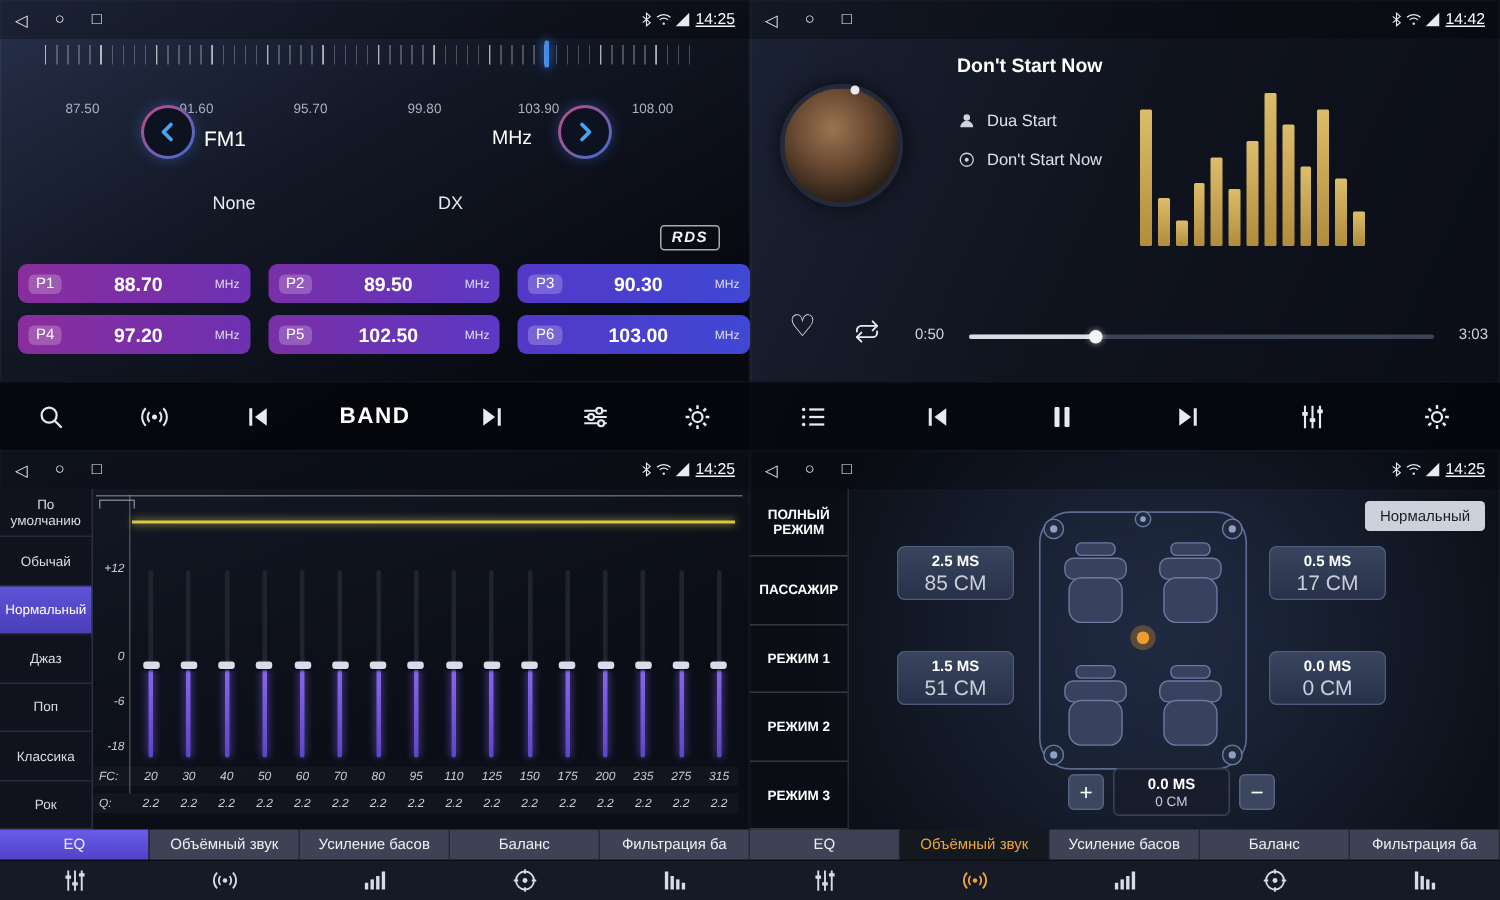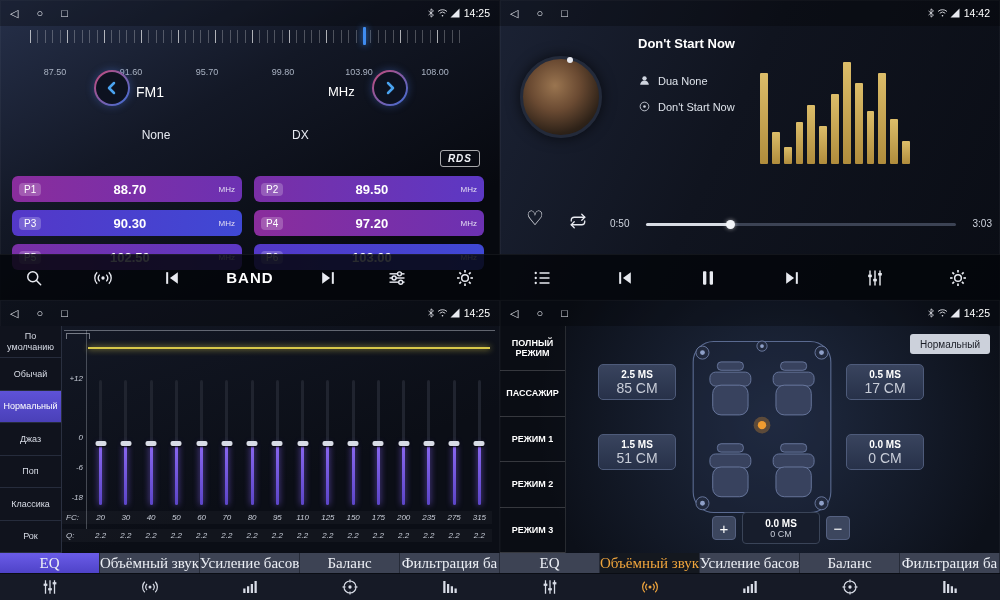--- a/index.html
+++ b/index.html
@@ -9,21 +9,21 @@
   #q-radio  { left:0;   top:0;   background:linear-gradient(150deg,#26304a 0%,#131826 38%,#07090f 80%); }
   #q-player { left:500px; top:0; background:linear-gradient(115deg,#1b2234 0%,#10141f 45%,#0a0d15 100%); }
   #q-eq     { left:0;   top:300px; background:linear-gradient(160deg,#141927 0%,#0b0e16 60%); }
   #q-stage  { left:500px; top:300px; background:radial-gradient(circle at 55% 40%, #202b42 0%, #0c1019 72%); }
 
   
   .statusbar { position:absolute; left:0; right:0; top:0; height:26px; display:flex; align-items:center;
     justify-content:space-between; padding:0 10px; background:rgba(0,0,0,0.28); color:#eef1f6; }
   .sb-nav { display:flex; gap:18px; font-size:11px; color:#e8ebf2; }
   .sb-nav span { cursor:default; }
-  .sb-tray { display:flex; gap:0; }
+  .sb-tray { display:flex; gap:0;text-decoration:underline; }
   .sb-time { font-size:10.5px; color:#fff; margin-left:3px; }
 
   
   .ruler { position:absolute; left:30px; right:40px; top:30px; height:13px;
     background:
       repeating-linear-gradient(90deg, rgba(255,255,255,0.55) 0 1px, transparent 1px 37px),
       repeating-linear-gradient(90deg, rgba(255,255,255,0.25) 0 1px, transparent 1px 7.4px); }
   .freq-marker { position:absolute; left:363px; top:27px; width:3px; height:18px; background:#3f8cf0;
     box-shadow:0 0 7px #3f8cf0; border-radius:1px; }
   .ruler-labels { position:absolute; left:30px; right:40px; top:45px; display:flex; justify-content:space-between;
@@ -34,22 +34,22 @@
     display:flex; align-items:center; justify-content:center; box-shadow:0 0 9px rgba(80,130,240,0.35); cursor:pointer; }
   #tune-down { left:94px; top:70px; } #tune-up { left:372px; top:70px; }
   .band-label { position:absolute; left:136px; top:84px; font-size:14px; color:#fff; }
   .freq-big { position:absolute; left:186px; top:68px; width:134px; text-align:center; font-size:30px;
     font-weight:bold; color:#fff; letter-spacing:1px; }
   .freq-unit { position:absolute; left:328px; top:84px; font-size:13px; color:#fff; }
   .none-label { position:absolute; left:128px; top:128px; width:56px; text-align:center; font-size:12px; color:#e6e9f0; }
   .dx-label { position:absolute; left:292px; top:128px; font-size:12px; color:#e6e9f0; }
   .rds-badge { position:absolute; right:20px; top:150px; font-size:10px; font-weight:bold; font-style:italic;
     color:#f2f4f8; border:1px solid rgba(255,255,255,0.65); border-radius:3px; padding:2px 7px; letter-spacing:1px; }
-  .presets { position:absolute; left:12px; right:16px; top:176px; display:grid;
-    grid-template-columns:repeat(2,1fr); gap:8px 12px; }
+  .presets { position:absolute; left:12px; right:0; top:176px; display:grid;
+    grid-template-columns:repeat(3,1fr); gap:8px 12px; }
   .preset { height:26px; border-radius:6px; display:flex; align-items:center; gap:5px; padding:0 7px; cursor:pointer; }
   .preset.c1 { background:linear-gradient(90deg,#8a2d9c,#6c31b2); }
   .preset.c2 { background:linear-gradient(90deg,#7a2fa6,#5c38c4); }
   .preset.c3 { background:linear-gradient(90deg,#5438c8,#3f48d4); }
   .p-id { background:rgba(255,255,255,0.22); border-radius:4px; font-size:10px; padding:1px 5px; color:#fff; }
   .p-freq { font-size:13px; font-weight:bold; color:#fff; flex:1; text-align:center; }
   .p-unit { font-size:8px; color:#e2dcf2; }
 
   
   .toolbar { position:absolute; left:0; right:0; bottom:0; height:46px; background:rgba(4,6,11,0.85);
@@ -97,22 +97,22 @@
     background:#d8dce6; border-radius:2px; box-shadow:0 1px 2px #000; }
   .fc-row, .q-row { position:absolute; left:0; right:8px; display:flex; font-size:8px; color:#c8cdd8;
     background:rgba(255,255,255,0.03); padding:2px 0; }
   .fc-row { top:185px;justify-content:center; } .q-row { top:203px; }
   .row-label { width:26px; padding-left:4px; }
   .cell { flex:1; text-align:center; }
 
   
   .tabbar { position:absolute; left:0; right:0; bottom:0; height:47px; }
   .tab-labels { display:flex; height:20px; }
-  .tab-label { flex:1; display:flex; align-items:center; justify-content:center; font-size:15px; color:#eceff5;
-    background:#3d4354; border-right:1px solid #262b38; white-space:nowrap; overflow:hidden; cursor:pointer;font-family:Liberation Serif, serif; }
+  .tab-label { flex:1; display:flex; align-items:center; justify-content:center; font-size:10px; color:#eceff5;
+    background:#3d4354; border-right:1px solid #262b38; white-space:nowrap; overflow:hidden; cursor:pointer; }
   .tab-label.active-purple { background:linear-gradient(180deg,#6a5ce8,#4f43c8); }
   .tab-label.active-orange { background:#14181f; color:#f0a53c; }
   .tab-icons { display:flex; height:27px; background:#161a26; border-top:1px solid #0a0d14; }
   .tab-icon { flex:1; display:flex; align-items:center; justify-content:center; cursor:pointer; }
 
   
   .modes { position:absolute; left:0; top:26px; bottom:47px; width:66px; background:rgba(8,10,16,0.45);
     border-right:1px solid rgba(255,255,255,0.12); display:flex; flex-direction:column; }
   .mode-item { flex:1; display:flex; align-items:center; justify-content:center; text-align:center; font-size:9px;
     font-weight:bold; line-height:1.15; color:#fff; border-bottom:1px solid rgba(255,255,255,0.18); padding:0 2px; cursor:pointer; }
@@ -317,21 +317,21 @@
       <div class="album-dot"></div>
     </div>
     <div class="track-title">Don't Start Now</div>
     <div class="meta-row meta-artist">
       <span>
           <svg viewBox="0 0 24 24" width="13" height="13" fill="#cfd4de">
             <circle cx="12" cy="8" r="4"></circle>
             <path d="M4 20 a8 8 0 0 1 16 0 Z"></path>
           </svg>
         </span>
-      <span>Dua None</span>
+      <span>Dua Start</span>
     </div>
     <div class="meta-row meta-track">
       <span>
           <svg viewBox="0 0 24 24" width="13" height="13" fill="none" stroke="#cfd4de" stroke-width="1.6">
             <circle cx="12" cy="12" r="8"></circle>
             <circle cx="12" cy="12" r="2.4" fill="#cfd4de" stroke="none"></circle>
           </svg>
         </span>
       <span>Don't Start Now</span>
     </div>

